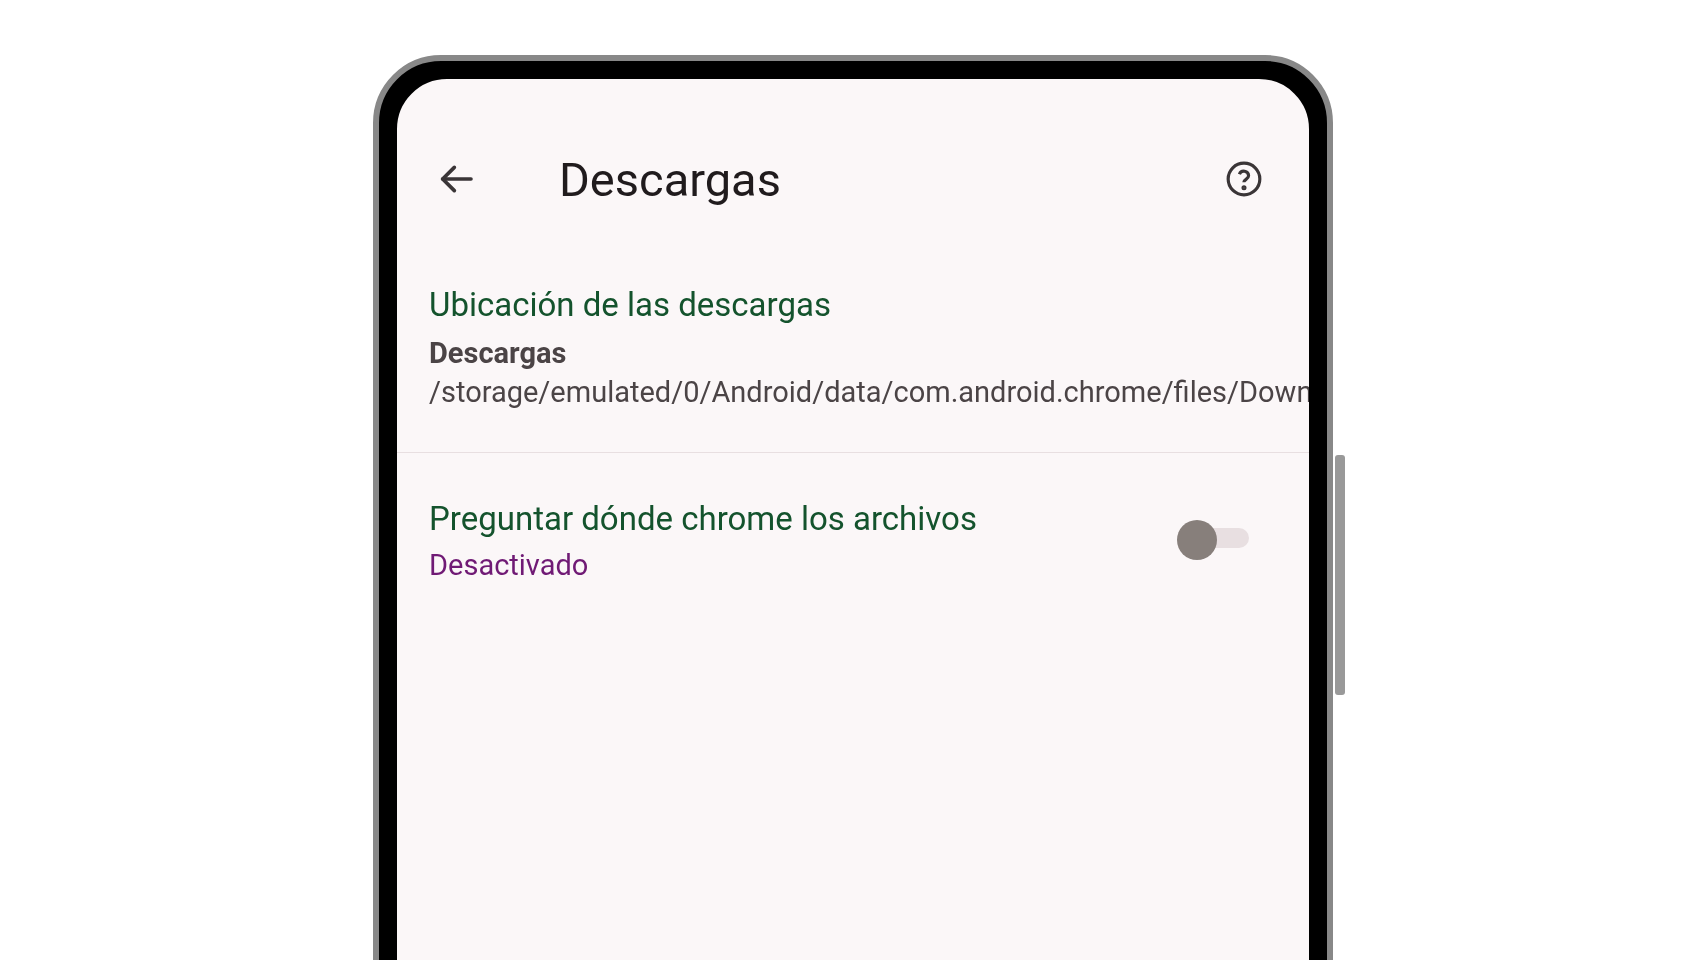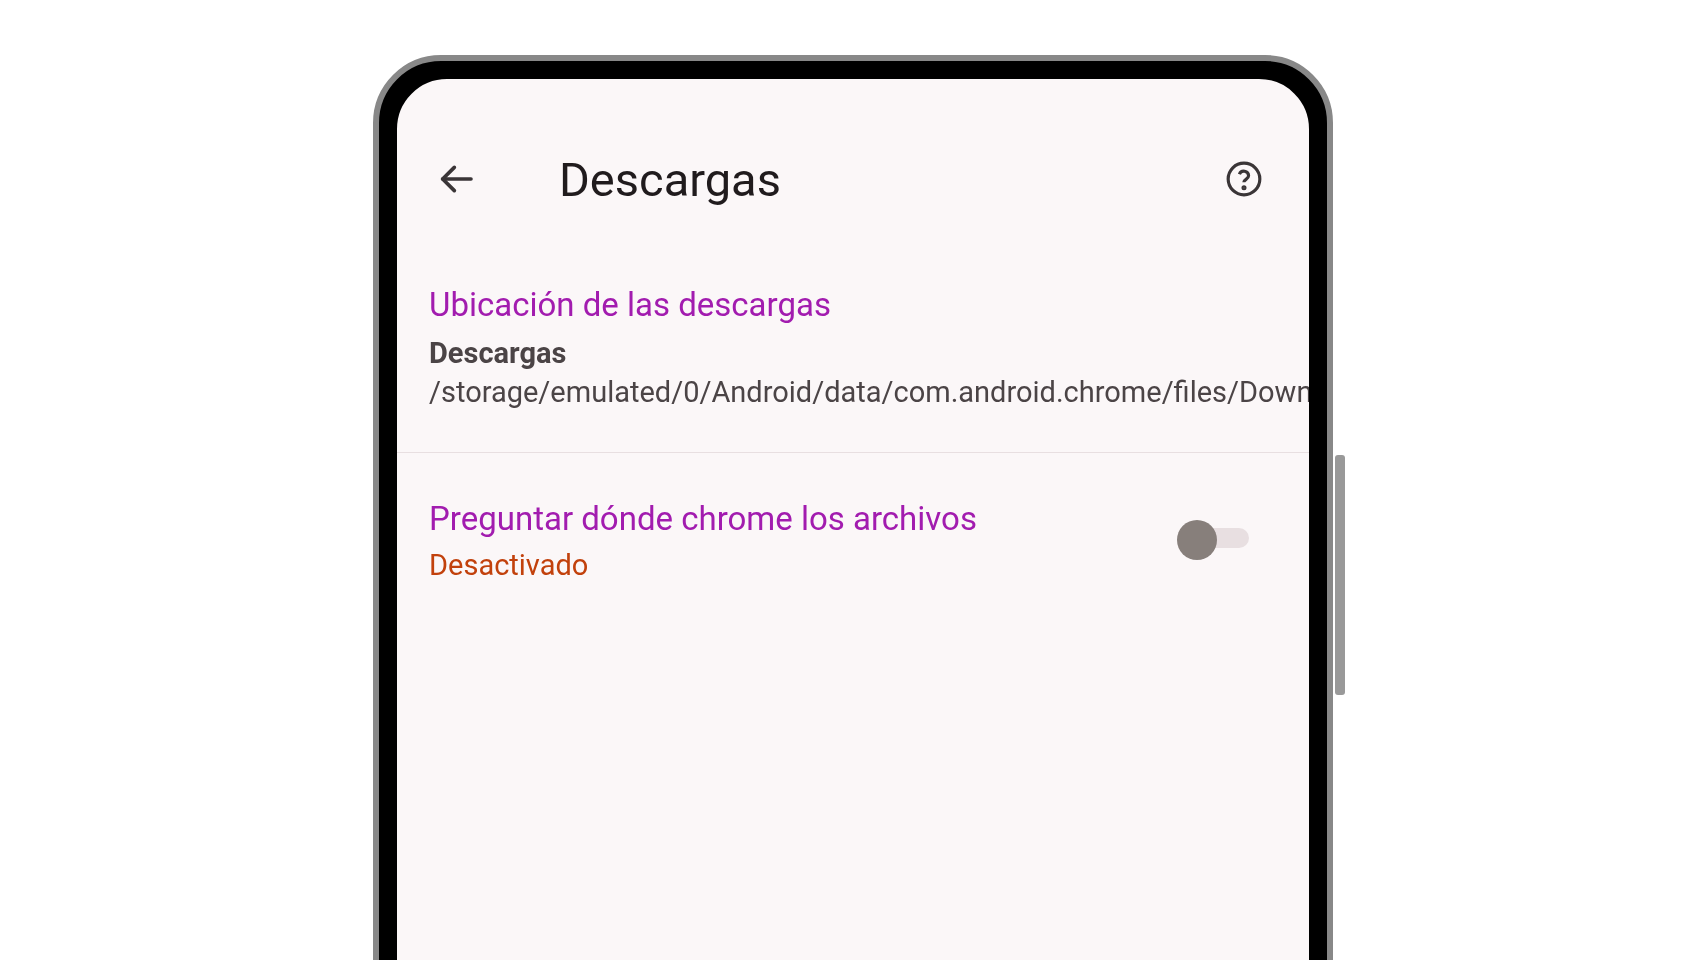--- a/index.html
+++ b/index.html
@@ -102,21 +102,21 @@
     }
     
     .setting-item {
       padding: 0 0 40px 0;
       cursor: pointer;
     }
     
     .setting-title {
       font-size: 33px;
       font-weight: 400;
-      color: #a21caf;
+      color: #14532d;
       margin-bottom: 10px;
     }
     
     .setting-value {
       font-size: 29px;
       color: #4b4446;
       line-height: 1.35;
     }
     
     .setting-value-bold {
@@ -136,21 +136,21 @@
       padding: 46px 0 0 0;
       cursor: pointer;
     }
     
     .setting-item-toggle-text {
       flex: 1;
     }
     
     .setting-subtitle {
       font-size: 29px;
-      color: #c2410c;
+      color: #701a75;
       margin-top: 8px;
     }
     
     .toggle-switch {
       position: relative;
       width: 80px;
       height: 40px;
       margin-right: 24px;
       margin-top: -10px;
     }

